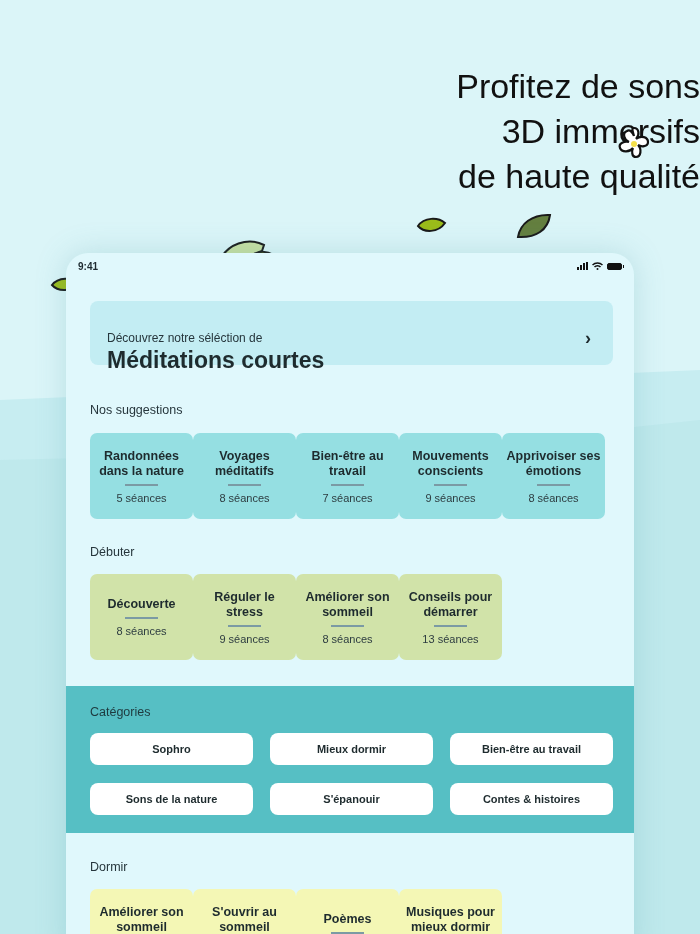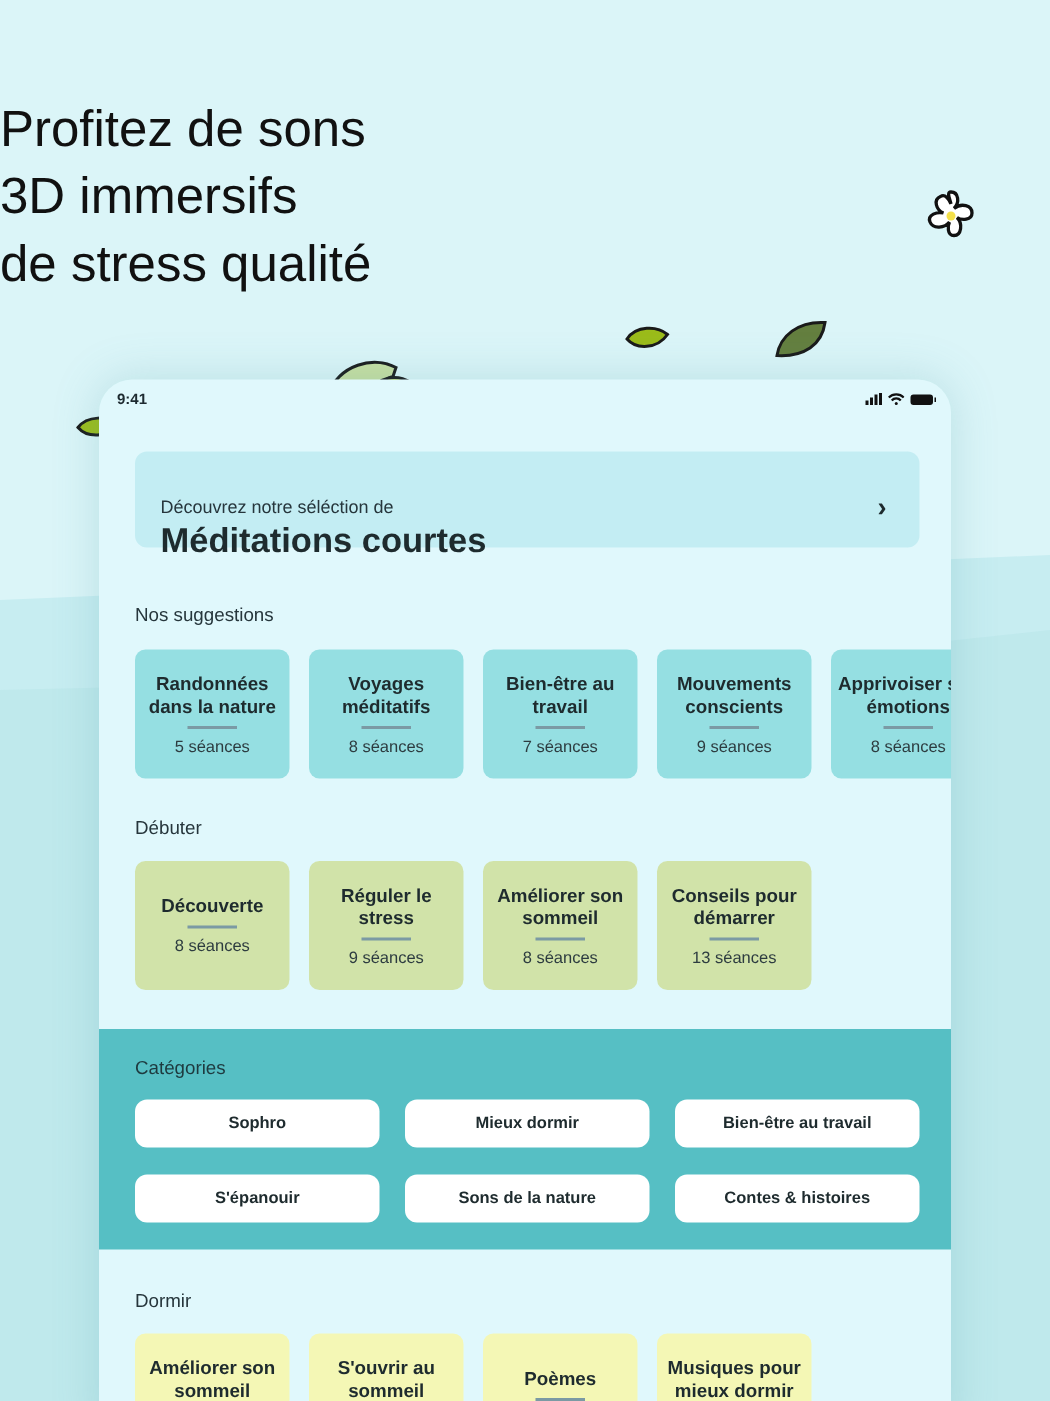--- a/index.html
+++ b/index.html
@@ -16,21 +16,21 @@
     clip-path: polygon(0 30px, 100% 0, 100% 100%, 0 100%);
   }
   .bg-wave2 {
     position: absolute; left: 0; top: 420px; width: 700px; height: 514px;
     background: #b9e6ea;
     clip-path: polygon(0 40px, 60% 30px, 100% 0, 100% 100%, 0 100%);
     opacity: 0.6;
   }
   .headline {
     position: absolute; top: 64px; left: 0; width: 700px;
-    text-align: left; font-size: 34px; line-height: 45px;
+    text-align: right; font-size: 34px; line-height: 45px;
     font-weight: 500; color: #111;
   }
   .headline div { white-space: nowrap; }
 
   .device {
     position: absolute; left: 66px; top: 253px; width: 568px; height: 700px;
     background: #e0f8fc; border-radius: 22px 22px 0 0;
     box-shadow: 0 0 30px rgba(80,160,170,0.25);
     overflow: hidden;
   }
@@ -48,21 +48,21 @@
     position: absolute; left: 24px; top: 48px; width: 523px; height: 64px;
     background: #c3edf3; border-radius: 8px; padding: 30px 17px;
     cursor: pointer;
   }
   .banner-sub { font-size: 12px; color: #26363c; }
   .banner-title { font-size: 23px; font-weight: bold; color: #1e2b2e; margin-top: 2px; }
   .banner-chev { position: absolute; right: 22px; top: 27px; font-size: 18px; font-weight: bold; color: #1e2b2e; }
 
   .section-label { position: absolute; left: 24px; font-size: 12.5px; color: #26363c; }
 
-  .row { position: absolute; left: 24px; display: flex; gap: 13px; }
+  .row { position: absolute; left: 24px; display: flex; }
   .card {
     width: 103px; height: 86px; border-radius: 7px;
     display: flex; flex-direction: column; align-items: center; justify-content: center;
     text-align: center; cursor: pointer; flex-shrink: 0;
   }
   .card-title { font-size: 12.5px; font-weight: bold; line-height: 15px; color: #1e2b2e; white-space: pre-line; }
   .card-line { width: 33px; height: 2px; background: #7b9aa4; margin: 5px 0 6px; }
   .card-count { font-size: 11px; color: #2d3c40; }
   .c-teal { background: #95dfe2; }
   .c-green { background: #d1e3a9; }
@@ -87,21 +87,21 @@
 </style>
 </head>
 <body>
 
 <div class="bg-wave"></div>
 <div class="bg-wave2"></div>
 
 <div class="headline">
   <div>Profitez de sons</div>
   <div>3D immersifs</div>
-  <div>de stress qualité</div>
+  <div>de haute qualité</div>
 </div>
 
 <svg class="deco" style="left:614px;top:124px" width="40" height="40" viewBox="0 0 40 40">
   <g stroke="#111" stroke-width="2.2" fill="#fff">
     <path d="M20 4 C25 4 26 11 22 15 C27 11 34 13 34 18 C34 23 27 23 24 21 C28 25 27 33 22 33 C17 33 18 26 19 24 C16 28 8 29 6 24 C4 19 11 17 15 18 C10 16 8 9 13 7 C16 5 19 9 20 12 C19 8 17 4 20 4 Z"></path>
   </g>
   <circle cx="20" cy="20" r="3" fill="#f4e04a"></circle>
 </svg>
 
 <svg class="deco" style="left:416px;top:217px" width="32" height="18" viewBox="0 0 32 18">
@@ -203,22 +203,22 @@
       <div class="card-count">13 séances</div>
     </div>
   </div>
 
   <div class="cat-band">
     <div class="cat-label">Catégories</div>
     <div class="cat-grid">
       <div class="cat-btn">Sophro</div>
       <div class="cat-btn">Mieux dormir</div>
       <div class="cat-btn">Bien-être au travail</div>
+      <div class="cat-btn">Sons de la nature</div>
       <div class="cat-btn">S'épanouir</div>
-      <div class="cat-btn">Sons de la nature</div>
       <div class="cat-btn">Contes &amp; histoires</div>
     </div>
   </div>
 
   <div class="section-label" style="top:607px">Dormir</div>
   <div class="row" style="top:636px">
     <div class="card c-yellow" style="justify-content:flex-start;padding-top:16px">
       <div class="card-title">Améliorer son
 sommeil</div>
 

